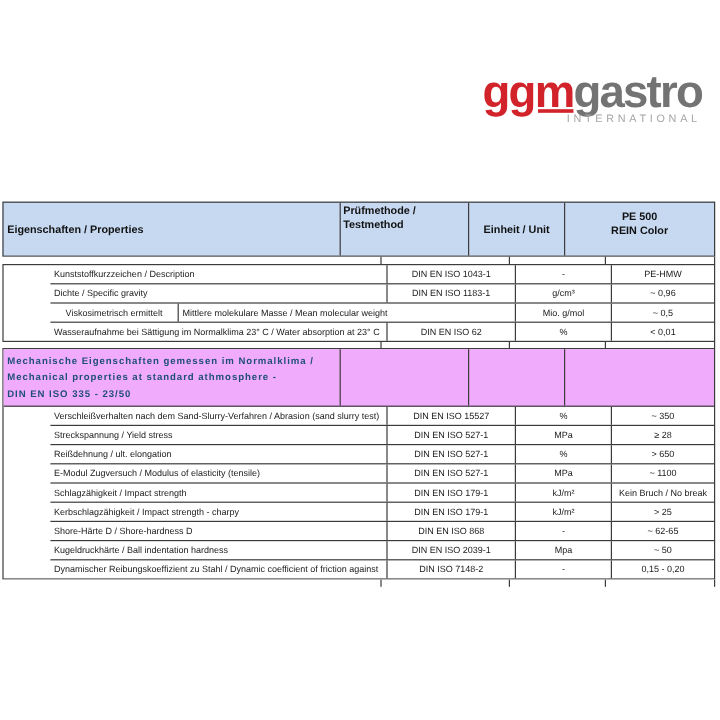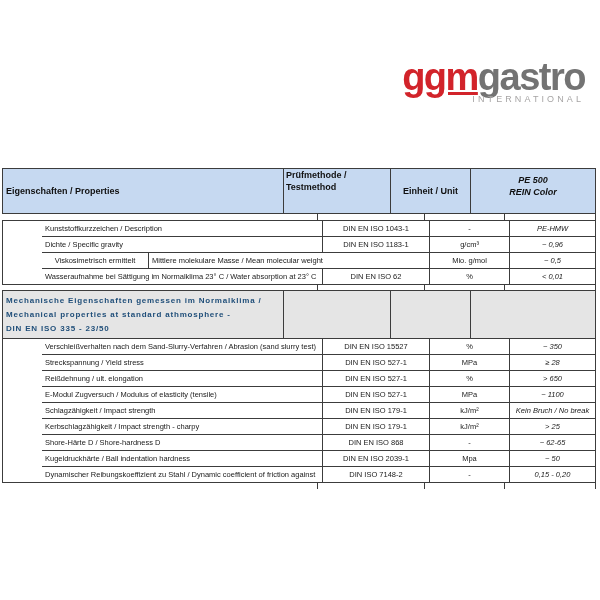--- a/index.html
+++ b/index.html
@@ -15,31 +15,31 @@
 
   
   .tbl{position:absolute;left:2px;top:168px;width:594px;}
   .block{border:1px solid #3c3c3c;box-sizing:border-box;background:#ffffff;}
   .hdr-block{height:46px;background:#c6d9f1;display:flex;}
   .cell{box-sizing:border-box;border-right:1px solid #3c3c3c;display:flex;flex-direction:column;justify-content:center;overflow:hidden;}
   .cell:last-child{border-right:none;}
   .c1{width:281px;align-items:flex-start;padding-left:3px;}
   .c2{width:107px;align-items:center;text-align:center;}
   .c3{width:80px;align-items:center;text-align:center;}
-  .c4{flex:1;align-items:center;text-align:center;font-style:italic;}
+  .c4{flex:1;align-items:center;text-align:center;}
   .hdr{font-weight:bold;font-size:9px;line-height:12px;color:#111111;}
   .hdr-block .c2{align-items:flex-start;text-align:center;padding-left:2px;justify-content:flex-end;padding-bottom:20px;}
   .hdr-block .c4{justify-content:flex-start;padding-top:5px;}
 
   .row{display:flex;height:15px;border-bottom:1px solid #3c3c3c;font-size:7.5px;line-height:13px;color:#1a1a1a;margin-left:39px;}
   .row:last-child{border-bottom:none;}
   .row .c1{white-space:nowrap;}
   .row .c2,.row .c3,.row .c4{white-space:nowrap;}
 
-  .section-row{display:flex;height:48px;background:#e5e5e5;border-bottom:1px solid #3c3c3c;box-sizing:border-box;}
+  .section-row{display:flex;height:48px;background:#f0abfc;border-bottom:1px solid #3c3c3c;box-sizing:border-box;}
   .section-text{color:#1f4e79;font-weight:bold;font-size:8px;letter-spacing:0.8px;line-height:14px;padding-top:3px;white-space:nowrap;justify-content:flex-start;}
 
   .gap,.stub{position:relative;height:6px;background:#ffffff;}
   .gap{height:6px;}
   .gap2{height:5px;}
   .v{position:absolute;top:0;bottom:0;width:1px;background:#3c3c3c;}
   .v1{left:315px;}.v2{left:422px;}.v3{left:502px;}.v4{left:593px;}
 </style>
 </head>
 <body>

